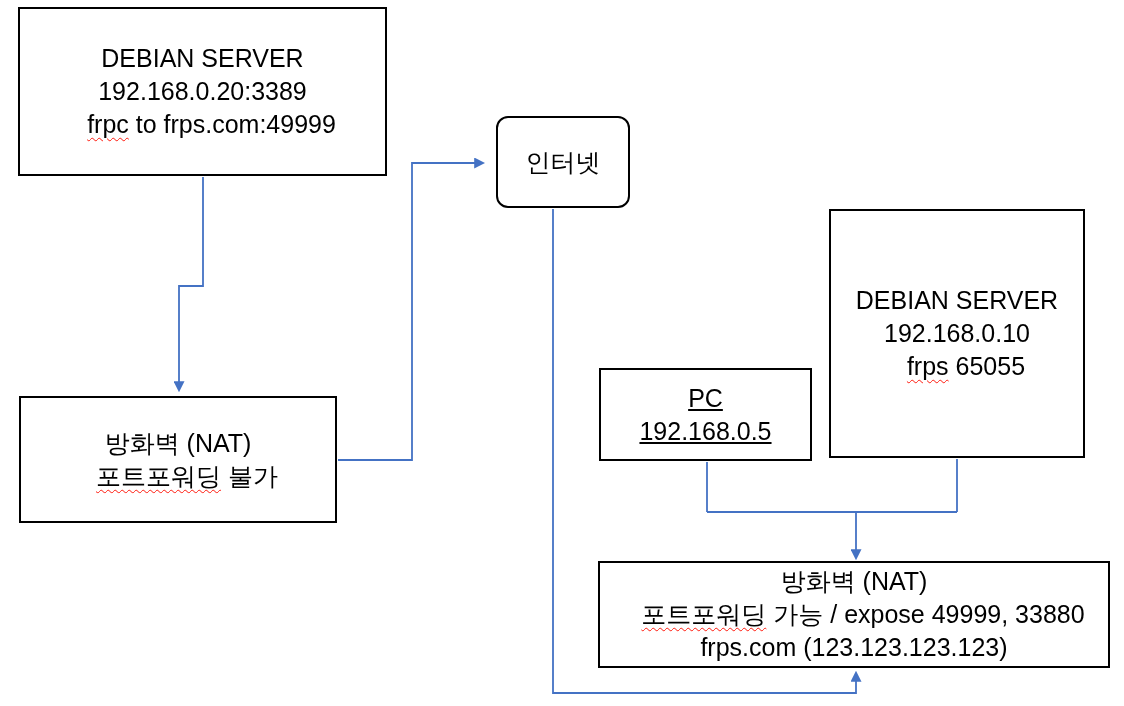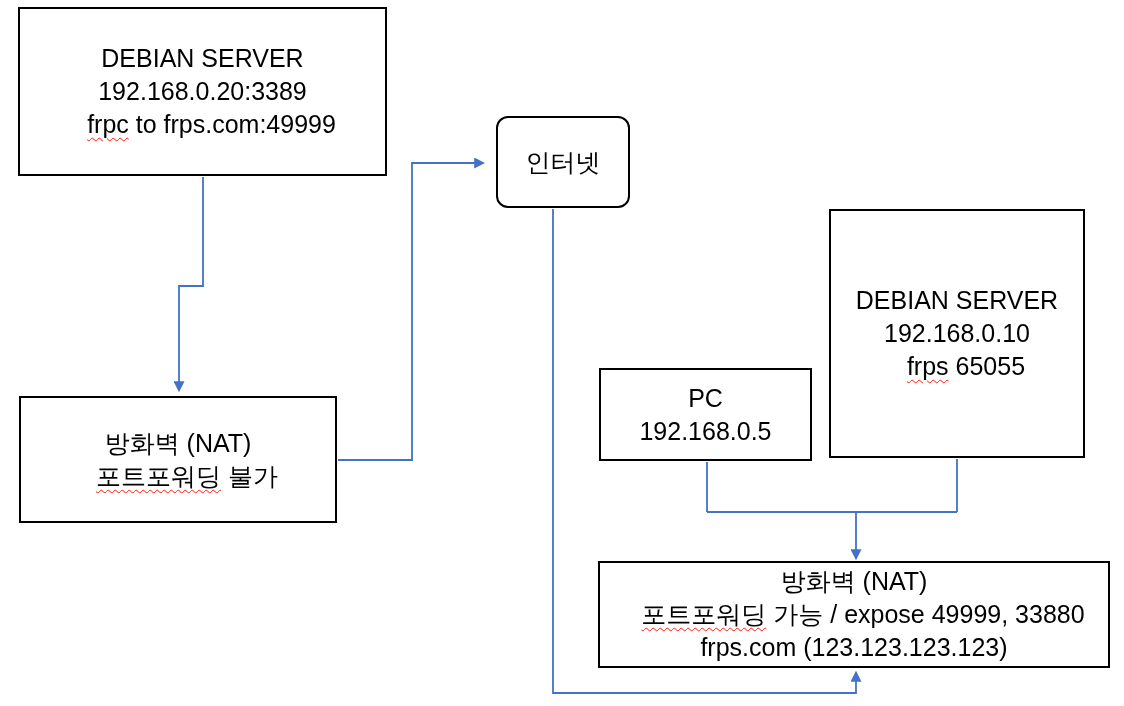--- a/index.html
+++ b/index.html
@@ -37,21 +37,21 @@
     text-decoration-style: wavy;
     text-decoration-color: #ff1a0e;
     text-decoration-thickness: 1px;
     text-underline-offset: 4px;
     margin-left: 18px;
   }
   
   .node-debian-vm     { left: 18px;  top: 7px;   width: 369px; height: 169px; }
   .node-internet      { left: 496px; top: 116px; width: 134px; height: 92px; border-radius: 12px;  }
   .node-firewall-left { left: 19px;  top: 396px; width: 318px; height: 127px; }
-  .node-pc            { left: 599px; top: 368px; width: 213px; height: 93px;  }
+  .node-pc            { left: 599px; top: 368px; width: 213px; height: 93px; text-decoration: underline;  }
   .node-debian-frps   { left: 829px; top: 209px; width: 256px; height: 249px; }
   .node-firewall-right{ left: 598px; top: 561px; width: 512px; height: 107px; }
 </style>
 </head>
 <body>
 
 <div class="canvas">
 
   <svg class="connectors" viewBox="0 0 1124 706" fill="none">
     <defs>

